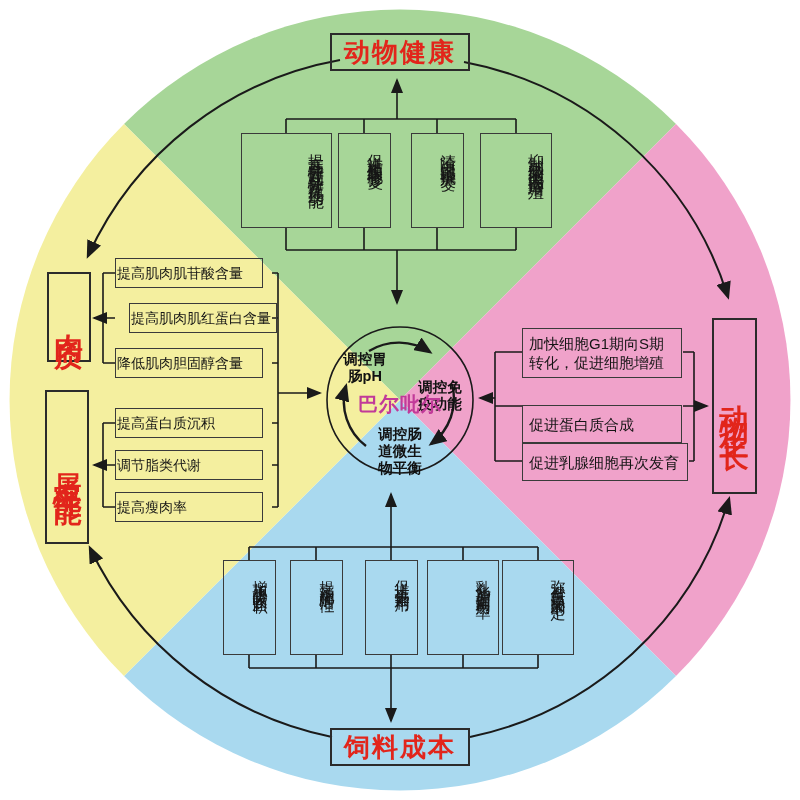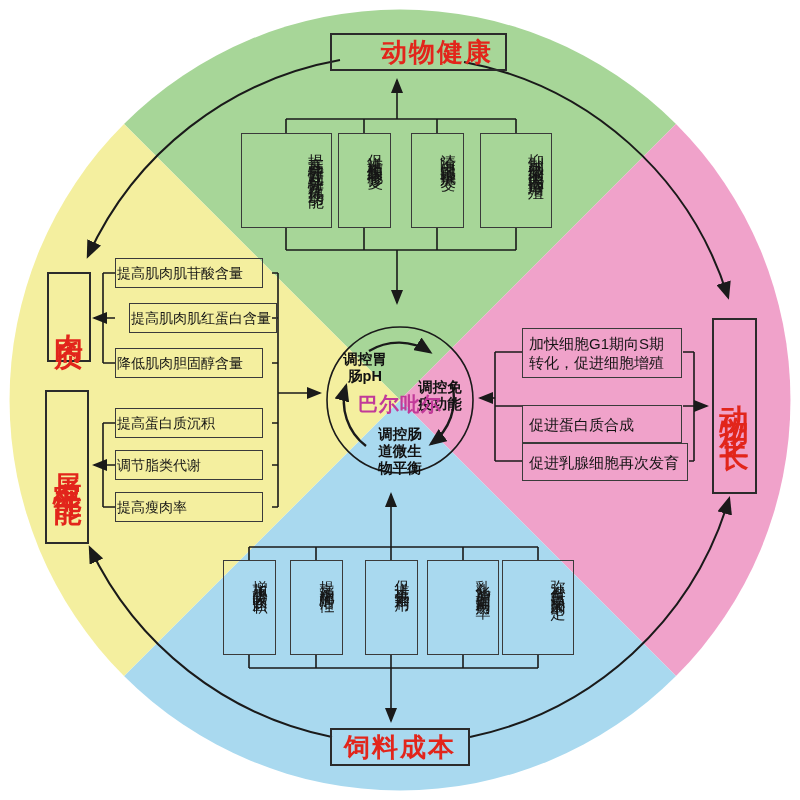--- a/index.html
+++ b/index.html
@@ -100,21 +100,21 @@
     </g>
 
     <circle cx="400" cy="400" r="73" fill="none" stroke="#1a1a1a" stroke-width="1.6"></circle>
     <g stroke="#1a1a1a" stroke-width="2.4" fill="none">
       <path d="M369 351 A57 57 0 0 1 430 352" marker-end="url(#ah2)"></path>
       <path d="M452 384 A56 56 0 0 1 431 444" marker-end="url(#ah2)"></path>
       <path d="M366 446 A56 56 0 0 1 346 386" marker-end="url(#ah2)"></path>
     </g>
   </svg>
 
-  <div class="abs hlabel" style="left:330px;top:33px;width:136px;height:34px;padding-left:37px;">动物健康</div>
+  <div class="abs hlabel" style="left:330px;top:33px;width:136px;height:34px;">动物健康</div>
   <div class="abs vbox" style="left:241px;top:133px;width:91px;">提高非特异性和特异性免疫功能</div>
   <div class="abs vbox" style="left:338px;top:133px;width:53px;">促进粘膜细胞修复</div>
   <div class="abs vbox" style="left:411px;top:133px;width:53px;">清除自由基抗突变</div>
   <div class="abs vbox" style="left:480px;top:133px;width:72px;">抑制感染细胞内病毒增殖</div>
 
   <div class="abs vlabel" style="left:47px;top:272px;width:40px;height:86px;font-size:29px;letter-spacing:6px;">肉质</div>
   <div class="abs hbox" style="left:115px;top:258px;">提高肌肉肌苷酸含量</div>
   <div class="abs hbox" style="left:129px;top:303px;">提高肌肉肌红蛋白含量</div>
   <div class="abs hbox" style="left:115px;top:348px;">降低肌肉胆固醇含量</div>
 

